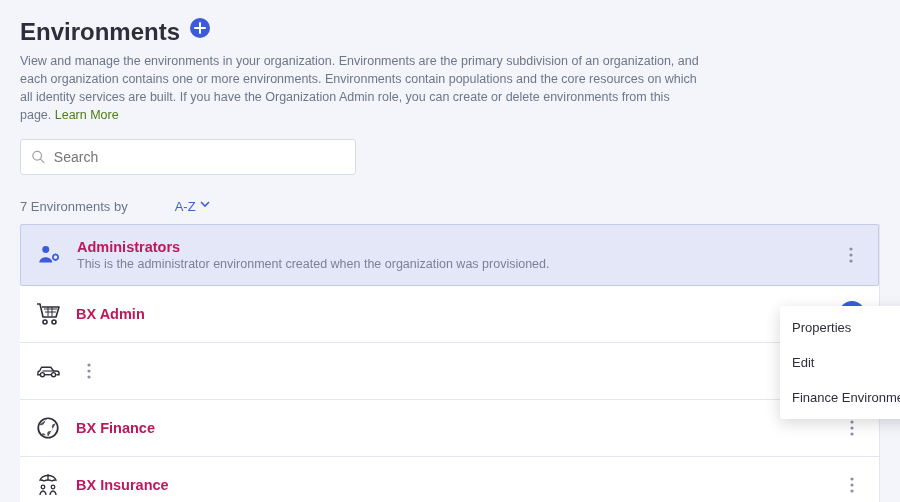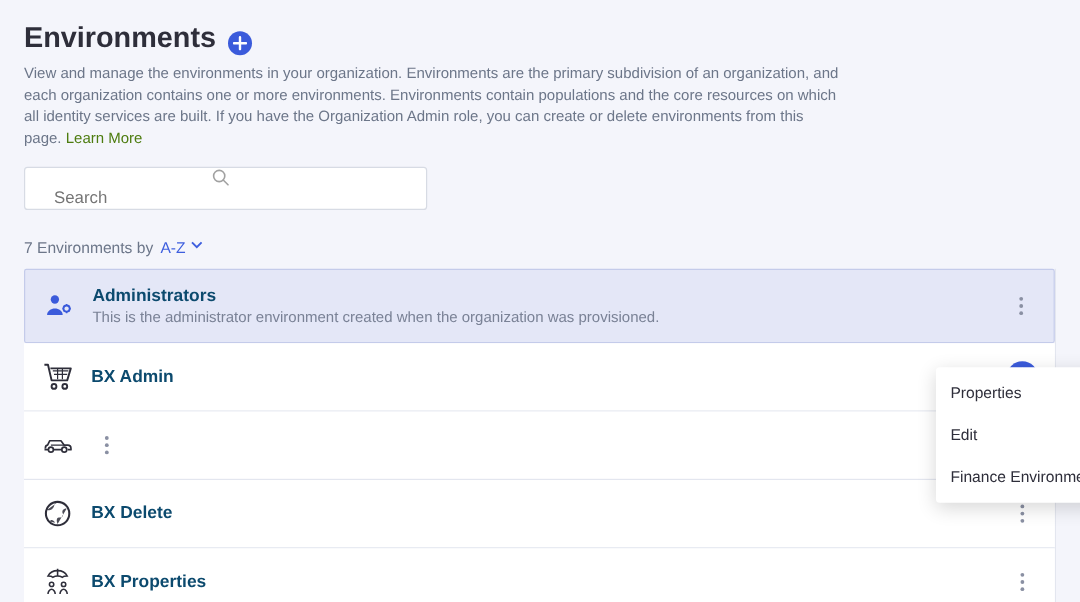--- a/index.html
+++ b/index.html
@@ -6,60 +6,60 @@
     body {
       font-family: -apple-system, BlinkMacSystemFont, "Segoe UI", Helvetica, Arial, sans-serif;
       background: #f4f5fb;
       width: 900px;
       height: 502px;
       overflow: hidden;
       color: #2e3440;
       position: relative;
     }
     .container { padding: 18px 20px 0 20px; }
-    .header-row { display: flex; align-items: flex-end; margin-bottom: 6px; }
+    .header-row { display: flex; align-items: flex-start; margin-bottom: 6px; }
     .page-title { font-size: 24px; font-weight: 700; color: #2e2e3a; margin-right: 10px; }
     .add-btn {
       width: 20px; height: 20px; border-radius: 50%;
       background: #3b5bdb; display: flex; align-items: center; justify-content: center;
       cursor: pointer;
     }
     .add-btn svg { width: 12px; height: 12px; }
     .desc {
       color: #6c7689; font-size: 12.5px; line-height: 1.45;
       max-width: 680px; margin-bottom: 14px;
     }
     .desc a { color: #4d7c0f; text-decoration: none; }
     .search-wrap {
       width: 336px; height: 36px; background: #fff; border: 1px solid #d7dbe4;
-      border-radius: 3px; display: flex; align-items: center; padding: 0 24px;
+      border-radius: 3px; display: flex; align-items: center; padding: 0 10px;
       margin-bottom: 24px;
-      flex-direction: column;
     }
     .search-wrap svg { width: 16px; height: 16px; opacity: .55; margin-right: 8px; }
     .search-input {
       border: none; outline: none; font-size: 14px; width: 100%; color: #555;
       background: transparent;
     }
     .count-row {
       display: flex; align-items: center; font-size: 13px; color: #6c7689;
       margin-bottom: 10px;
+      gap: 41px;
     }
     .sort-link { color: #3d5ede; margin-left: 6px; display: flex; align-items: flex-start; cursor: pointer; }
     .sort-link svg { width: 10px; height: 10px; margin-left: 4px; }
     .list { border-right: 1px solid #e3e6ef; }
     .env-row {
       display: flex; align-items: center; padding: 14px 14px;
       border-bottom: 1px solid #e3e6ef; background: #fff; position: relative;
     }
     .env-row.selected { background: #e4e7f7; border: 1px solid #c4cbea; border-radius: 2px; }
     .env-icon { width: 28px; height: 28px; margin-right: 14px; display: flex; align-items: center; justify-content: center; flex-shrink: 0; }
     .env-icon svg { width: 26px; height: 26px; }
     .env-text { flex: 1; }
-    .env-name { font-size: 14.5px; font-weight: 600; color: #0c4a6e; }
+    .env-name { font-size: 14.5px; font-weight: 600; color: #be185d; }
     .env-sub { font-size: 12.5px; color: #7a8296; margin-top: 2px; }
     .more-btn {
       width: 26px; height: 26px; border-radius: 50%; display: flex;
       align-items: center; justify-content: center; cursor: pointer;
     }
     .more-btn.plain { color: #8a90a3; }
     .more-btn.active { background: #3b5bdb; color: #fff; }
     .more-btn svg { width: 4px; height: 16px; }
     .menu {
       position: absolute; top: 306px; left: 780px; width: 138px;
@@ -175,21 +175,21 @@
     </div>
 
     <div class="env-row">
       <div class="env-icon">
         <svg viewBox="0 0 24 24">
             <circle cx="12" cy="12" r="9" fill="none" stroke="#2e2e3a" stroke-width="1.6"></circle>
             <path d="M4 9c2 1 4 0 5-2s0-3 2-3M19 8c-3 0-4 2-3 4s-1 3-3 3-2 3-1 5M6 18c1-2 3-1 4 1" fill="#2e2e3a" opacity=".85"></path>
           </svg>
       </div>
       <div class="env-text">
-        <div class="env-name">BX Delete</div>
+        <div class="env-name">BX Finance</div>
       </div>
       <div class="more-btn plain">
         <svg viewBox="0 0 4 16">
             <circle cx="2" cy="2" r="1.6" fill="currentColor"></circle>
             <circle cx="2" cy="8" r="1.6" fill="currentColor"></circle>
             <circle cx="2" cy="14" r="1.6" fill="currentColor"></circle>
           </svg>
       </div>
     </div>
 
@@ -198,21 +198,21 @@
         <svg viewBox="0 0 26 26">
             <path d="M5 8c3-6 13-6 16 0-3 0-4 1-4 1s-2-1-4-1-4 1-4 1-1-1-4-1z" fill="none" stroke="#2e2e3a" stroke-width="1.3"></path>
             <line x1="13" y1="8" x2="13" y2="2" stroke="#2e2e3a" stroke-width="1.3"></line>
             <circle cx="8" cy="15" r="1.8" fill="none" stroke="#2e2e3a" stroke-width="1.3"></circle>
             <path d="M5 23c0-2 1.5-4 3-4s3 2 3 4" fill="none" stroke="#2e2e3a" stroke-width="1.3"></path>
             <circle cx="18" cy="15" r="1.8" fill="none" stroke="#2e2e3a" stroke-width="1.3"></circle>
             <path d="M15 23c0-2 1.5-4 3-4s3 2 3 4" fill="none" stroke="#2e2e3a" stroke-width="1.3"></path>
           </svg>
       </div>
       <div class="env-text">
-        <div class="env-name">BX Properties</div>
+        <div class="env-name">BX Insurance</div>
       </div>
       <div class="more-btn plain">
         <svg viewBox="0 0 4 16">
             <circle cx="2" cy="2" r="1.6" fill="currentColor"></circle>
             <circle cx="2" cy="8" r="1.6" fill="currentColor"></circle>
             <circle cx="2" cy="14" r="1.6" fill="currentColor"></circle>
           </svg>
       </div>
     </div>
 

